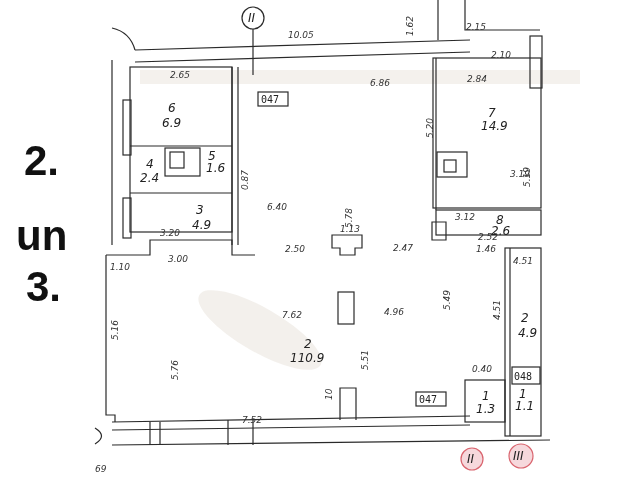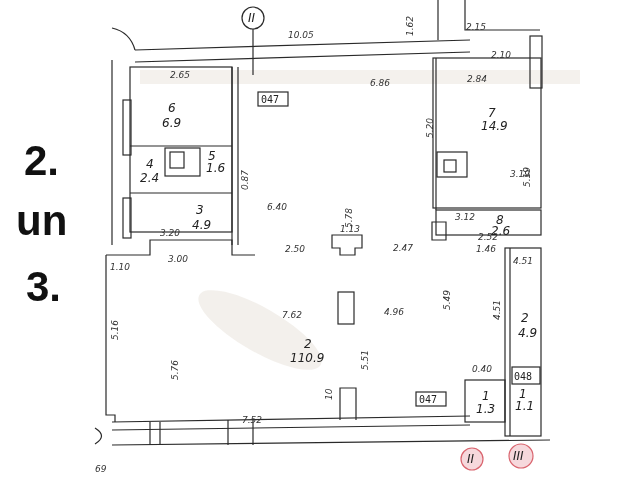--- a/index.html
+++ b/index.html
@@ -9,21 +9,21 @@
   svg.plan { position:absolute; left:0; top:0; }
   .dim { font-family:"DejaVu Sans", sans-serif; font-style:italic; font-size:9px; fill:#333; }
   .room-n { font-family:"DejaVu Sans", sans-serif; font-style:italic; font-size:12px; fill:#222; }
   .tag { font-family:"DejaVu Sans Mono", monospace; font-size:10px; fill:#222; }
 </style>
 </head>
 <body>
 
 <div class="labels">
   <div class="big" style="left:24px; top:140px;">2.</div>
-  <div class="big" style="left:16px; top:200px;">un</div>
+  <div class="big" style="left:16px; top:215px;">un</div>
   <div class="big" style="left:26px; top:266px;">3.</div>
 </div>
 
 <svg class="plan" width="642" height="500" viewBox="0 0 642 500" stroke="#2a2a2a" fill="none" stroke-width="1.2">
 
   <ellipse cx="260" cy="330" rx="70" ry="22" fill="#ebe6df" stroke="none" transform="rotate(30 260 330)" opacity="0.6"></ellipse>
   <rect x="140" y="70" width="440" height="14" fill="#efebe6" stroke="none" opacity="0.7"></rect>
 
   <path d="M112 28 Q130 32 135 50"></path>
   <path d="M112 60 L112 245"></path>

